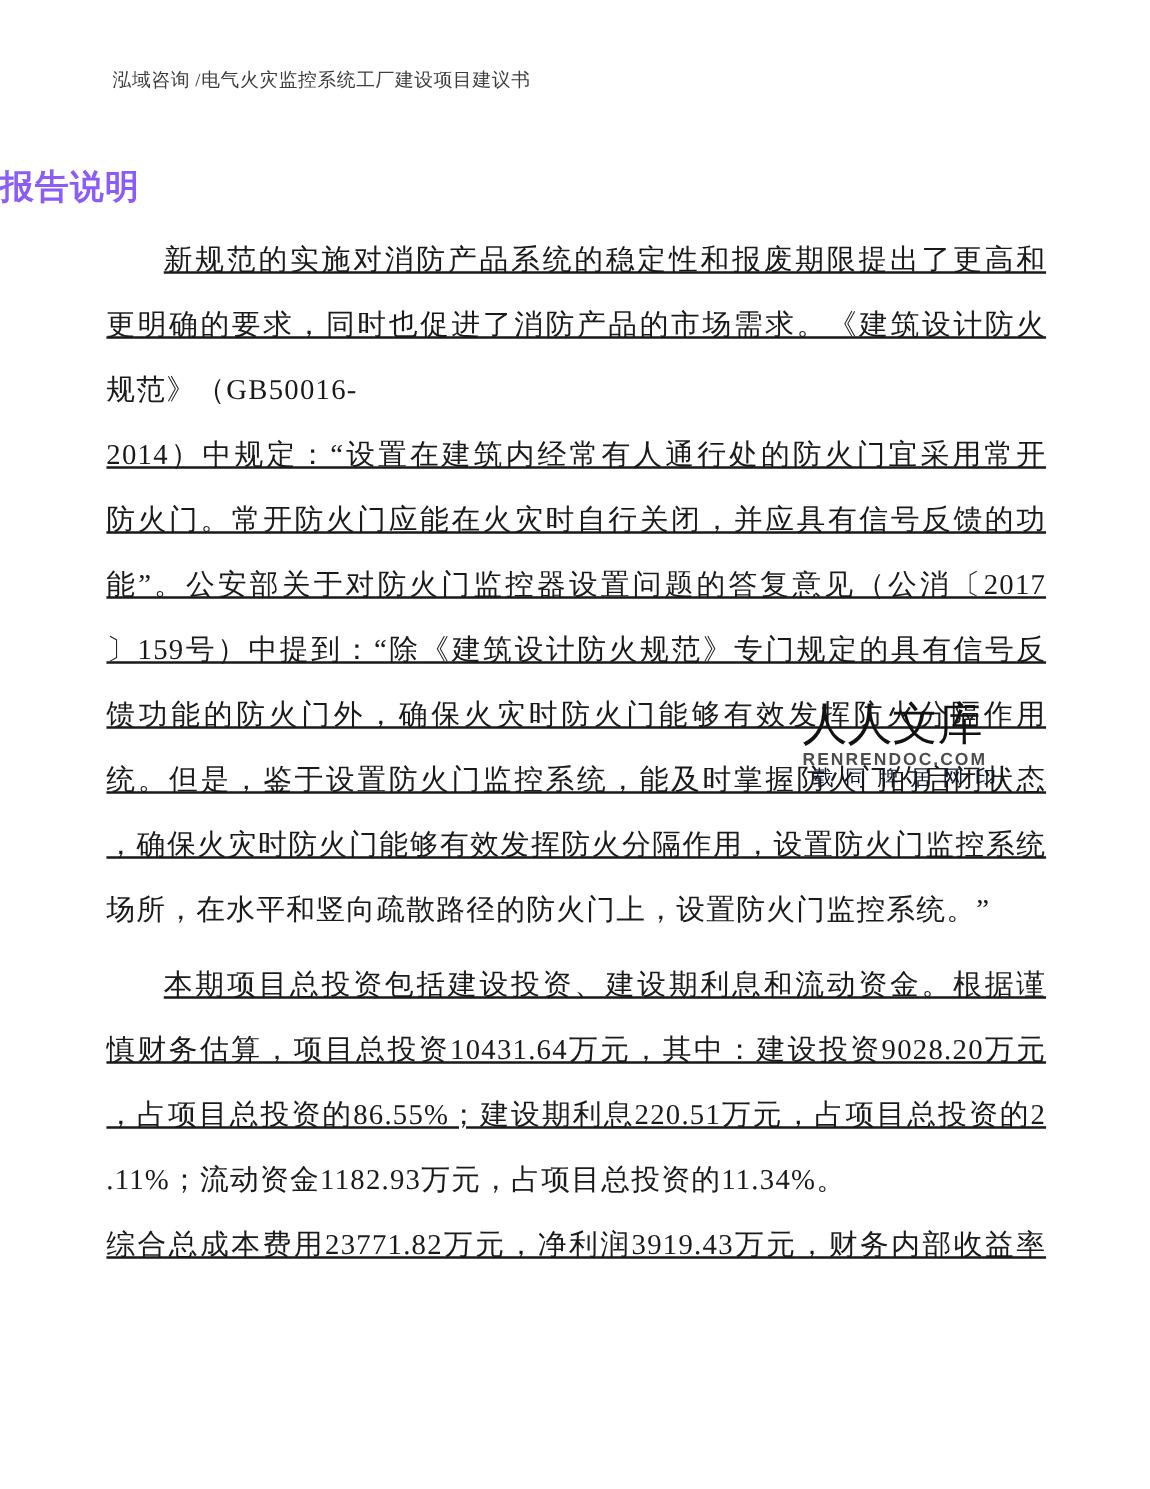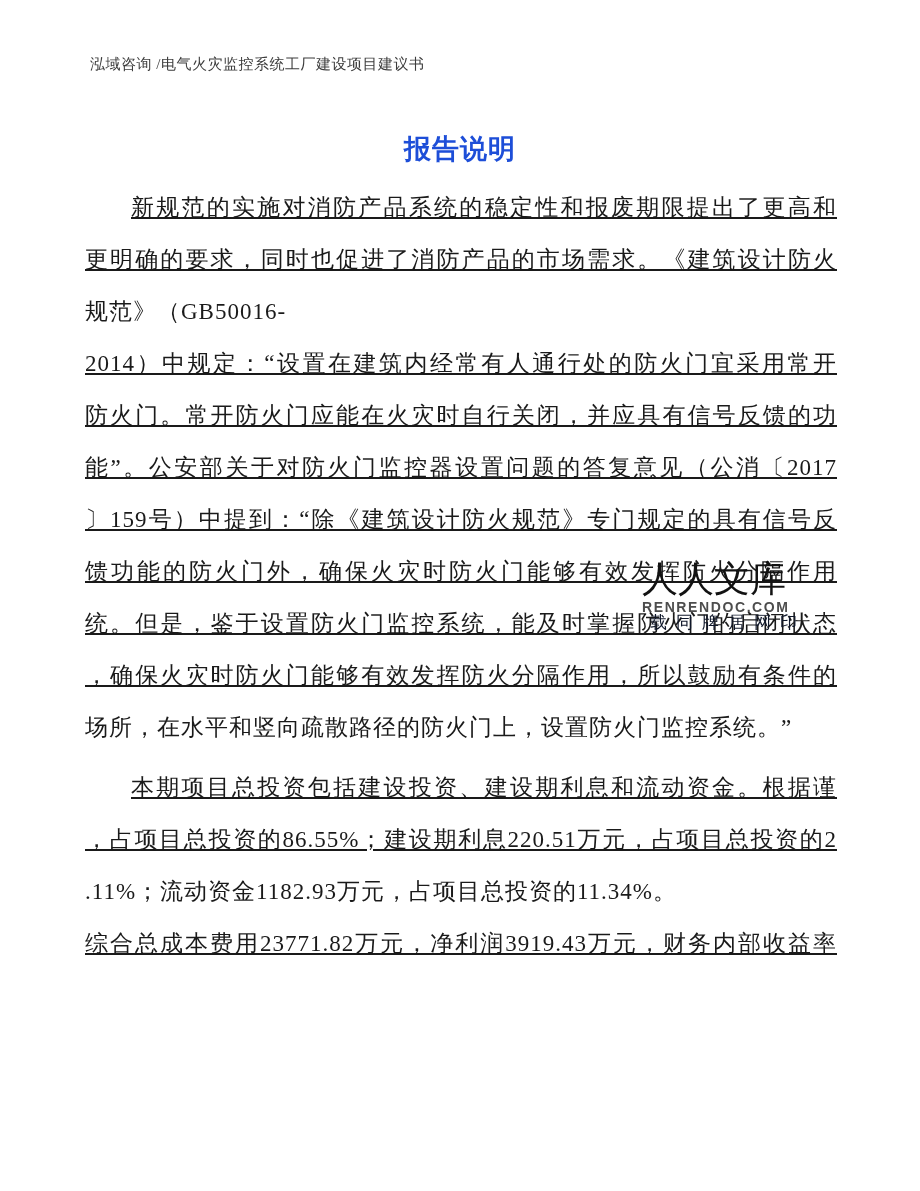--- a/index.html
+++ b/index.html
@@ -18,24 +18,23 @@
     font-size: 15px;
     color: #3c3c3c;
     letter-spacing: 0.5px;
     white-space: nowrap;
   }
   .doc-title {
     position: absolute;
     left: 0;
     top: 131px;
     width: 920px;
-    text-align: center;
     font-size: 27px;
     font-weight: bold;
-    color: #1d4ed8;
+    color: #8b5cf6;
     font-family: "Liberation Sans", "DejaVu Sans", sans-serif;
     letter-spacing: 1px;
   }
   .doc-content {
     position: absolute;
     left: 85px;
     top: 182px;
     width: 752px;
     color: #1a1a1a;
   }
@@ -101,23 +100,24 @@
 <div class="doc-content" id="content-lines">
     <div class="line justify indent">新规范的实施对消防产品系统的稳定性和报废期限提出了更高和</div>
     <div class="line justify">更明确的要求，同时也促进了消防产品的市场需求。《建筑设计防火</div>
     <div class="line">规范》（GB50016-</div>
     <div class="line justify">2014）中规定：“设置在建筑内经常有人通行处的防火门宜采用常开</div>
     <div class="line justify">防火门。常开防火门应能在火灾时自行关闭，并应具有信号反馈的功</div>
     <div class="line justify">能”。公安部关于对防火门监控器设置问题的答复意见（公消〔2017</div>
     <div class="line justify">〕159号）中提到：“除《建筑设计防火规范》专门规定的具有信号反</div>
     <div class="line justify">馈功能的防火门外，确保火灾时防火门能够有效发挥防火分隔作用</div>
     <div class="line justify">统。但是，鉴于设置防火门监控系统，能及时掌握防火门的启闭状态</div>
-    <div class="line justify">，确保火灾时防火门能够有效发挥防火分隔作用，所以鼓励有条件的</div>
+    <div class="line justify">，确保火灾时防火门能够有效发挥防火分隔作用，设置防火门监控系统</div>
     <div class="line">场所，在水平和竖向疏散路径的防火门上，设置防火门监控系统。”</div>
     <div class="line justify indent gap">本期项目总投资包括建设投资、建设期利息和流动资金。根据谨</div>
+    <div class="line justify">慎财务估算，项目总投资10431.64万元，其中：建设投资9028.20万元</div>
     <div class="line justify">，占项目总投资的86.55%；建设期利息220.51万元，占项目总投资的2</div>
     <div class="line">.11%；流动资金1182.93万元，占项目总投资的11.34%。</div>
     <div class="line justify">综合总成本费用23771.82万元，净利润3919.43万元，财务内部收益率</div>
   </div>
 
 <div class="watermark">
   <div class="wm-brand">人人文库</div>
   <div class="wm-site">RENRENDOC.COM</div>
   <div class="wm-overlay">载同牌居网印</div>
 </div>

